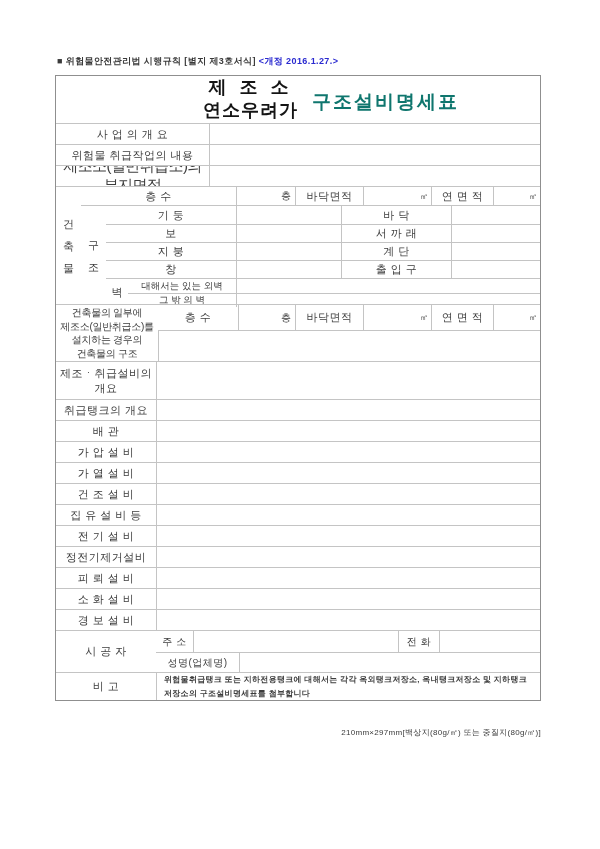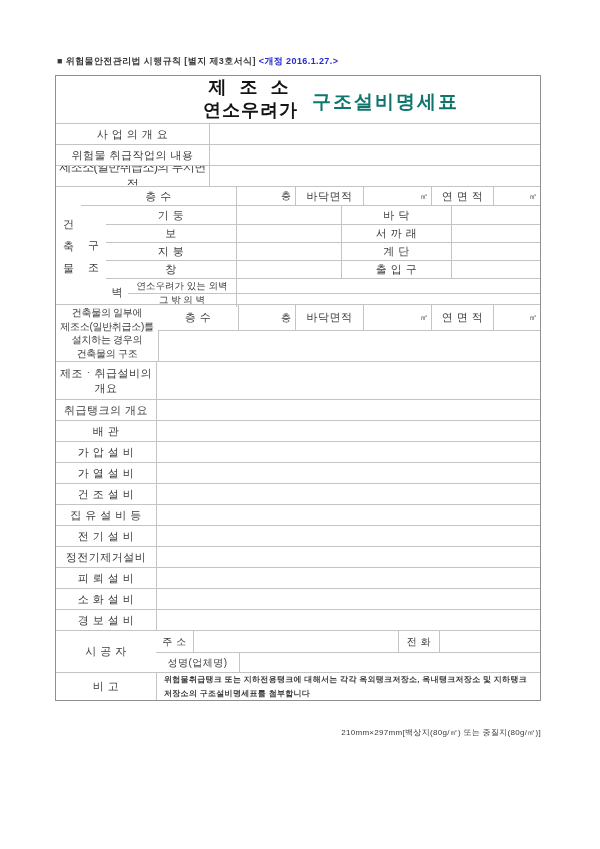--- a/index.html
+++ b/index.html
@@ -27,21 +27,21 @@
   .form-table *{box-sizing:border-box;}
   .r{display:flex;border-top:1px solid var(--bl);flex:none;}
   .r.first{border-top:none;}
   .c{border-left:1px solid var(--bl);display:flex;align-items:center;justify-content:center;
      font-size:11px;text-align:center;overflow:hidden;}
   .c.first{border-left:none;}
   .col{display:flex;flex-direction:column;flex:1;}
   .v{background:#fff;}
   .lab{letter-spacing:0.5px;}
   .small{font-size:9.5px;letter-spacing:0;}
-  .squeeze{font-size:12px;letter-spacing:-0.6px;}
+  .squeeze{font-size:15px;letter-spacing:-0.6px;}
   .unit{justify-content:flex-end;padding-right:3px;font-size:8px;}
   .unitFloor{justify-content:flex-end;padding-right:4px;font-size:10px;}
   .vtext{white-space:pre-line;line-height:2.0;font-size:11px;}
   .multiline{white-space:pre-line;line-height:1.3;}
   .sideblock{white-space:pre-line;line-height:1.35;font-size:10px;letter-spacing:-0.3px;padding:1px 2px;}
   .title-row{height:47px;align-items:flex-start;justify-content:center;}
   .title-wrap{display:flex;align-items:center;gap:14px;transform:translateX(33px);}
   .title-stack{display:flex;flex-direction:column;align-items:center;line-height:1.25;}
   .title-stack .l1{font-size:18px;font-weight:bold;color:#141414;letter-spacing:4px;}
   .title-stack .l2{font-size:18px;font-weight:bold;color:#141414;letter-spacing:1px;}
@@ -125,21 +125,21 @@
             <div class="r" style="height:18px">
               <div class="c first lab" style="width:130px">창</div>
               <div class="c v" style="width:105px"></div>
               <div class="c lab" style="width:110px">출 입 구</div>
               <div class="c v" style="flex:1"></div>
             </div>
             <div class="r" style="height:28px">
               <div class="c first" style="width:22px">벽</div>
               <div class="col">
                 <div class="r first" style="height:14px">
-                  <div class="c first small" style="width:108px">연소우려가 있는 외벽</div>
+                  <div class="c first small" style="width:108px">대해서는 있는 외벽</div>
                   <div class="c v" style="flex:1"></div>
                 </div>
                 <div class="r" style="height:14px">
                   <div class="c first small" style="width:108px">그  밖 의  벽</div>
                   <div class="c v" style="flex:1"></div>
                 </div>
               </div>
             </div>
           </div>
         </div>

